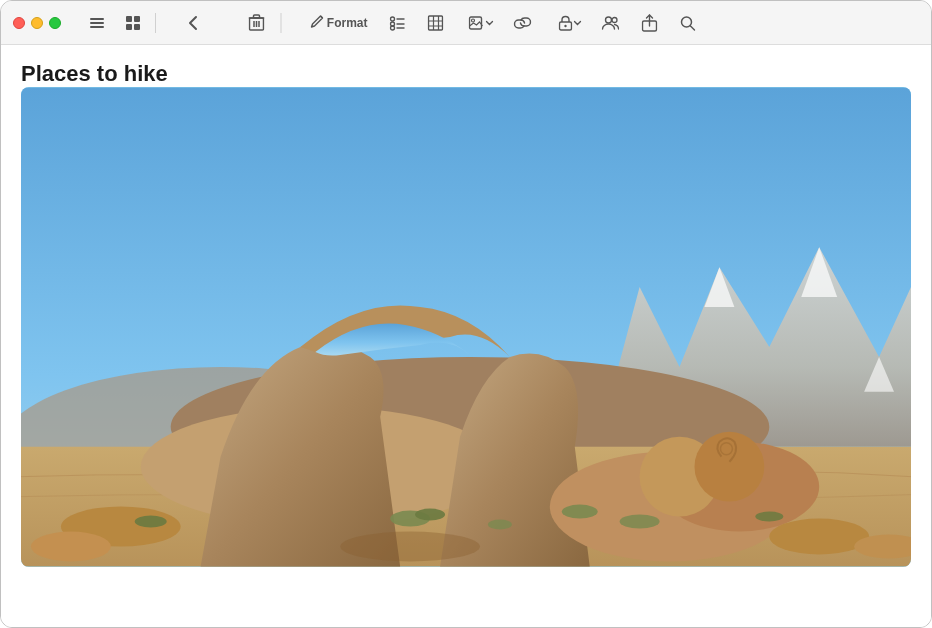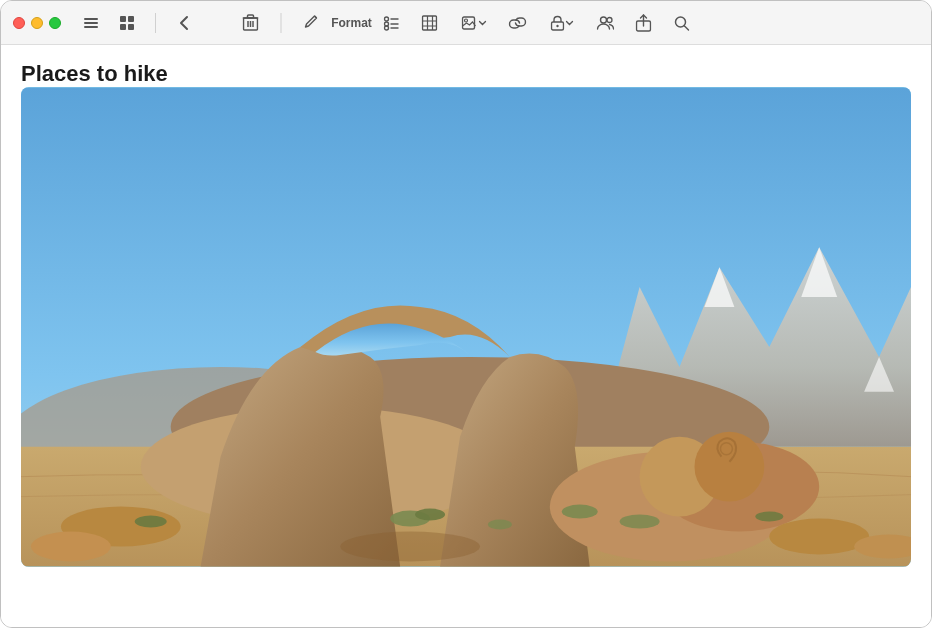--- a/index.html
+++ b/index.html
@@ -48,21 +48,21 @@
 
     .traffic-light.close { background: #ff5f57; border: 1px solid #e0443e; }
     .traffic-light.minimize { background: #febc2e; border: 1px solid #d4a017; }
     .traffic-light.maximize { background: #28c840; border: 1px solid #1aab29; }
 
     .toolbar-btn {
       width: 28px;
       height: 28px;
       display: flex;
       align-items: center;
-      justify-content: center;
+      justify-content: flex-end;
       border-radius: 6px;
       cursor: pointer;
       color: #333;
       font-size: 14px;
       background: transparent;
       border: none;
     }
 
     .toolbar-divider {
       width: 1px;

